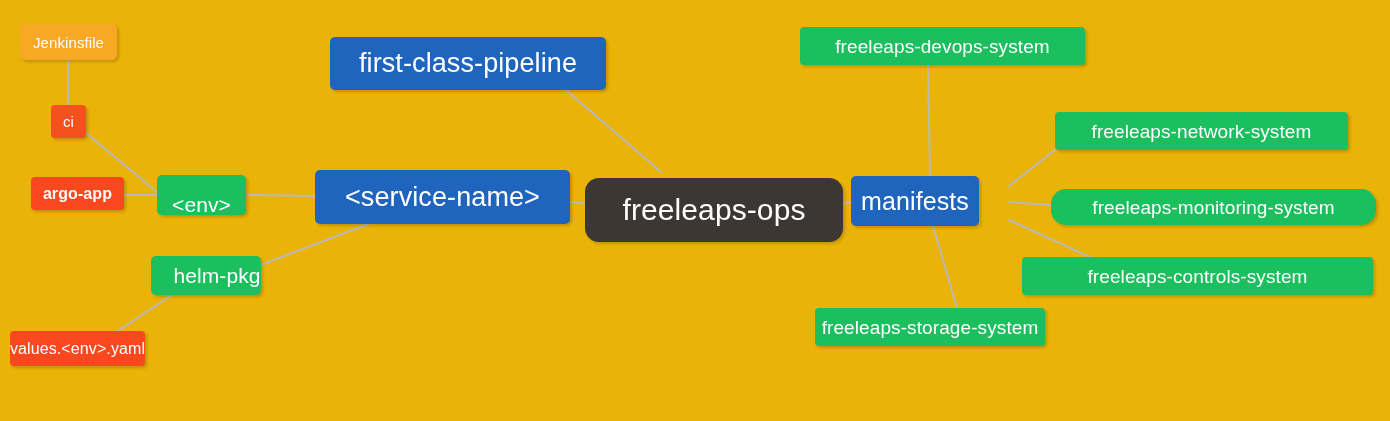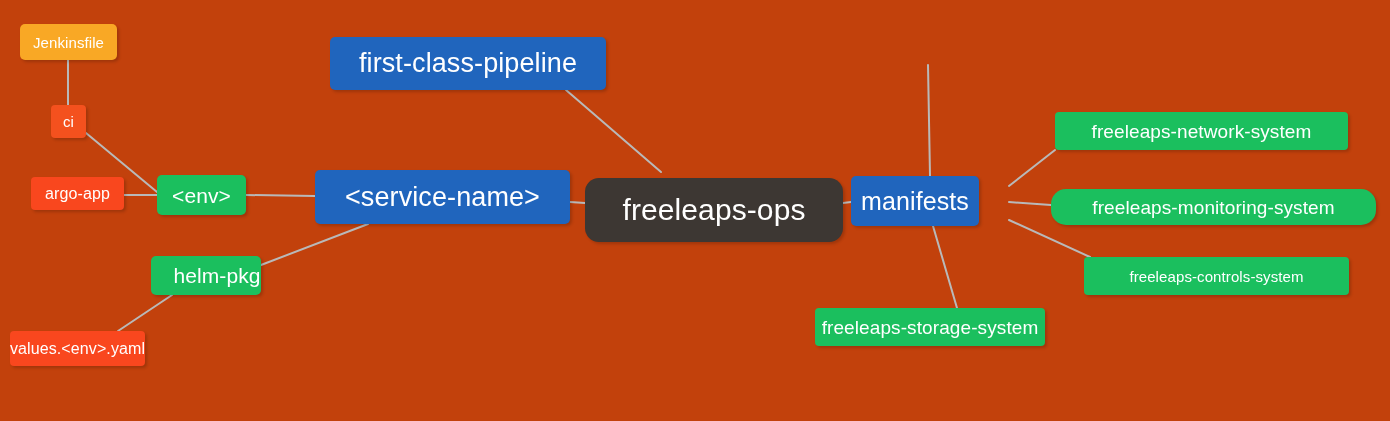--- a/index.html
+++ b/index.html
@@ -8,21 +8,21 @@
     background: #ffffff;
   }
   body {
     font-family: "Liberation Sans", sans-serif;
     -webkit-font-smoothing: antialiased;
   }
   #mindmap-canvas {
     position: relative;
     width: 1390px;
     height: 421px;
-    background: #c2410c;
+    background: #eab308;
     overflow: hidden;
   }
   #edge-layer {
     position: absolute;
     left: 0;
     top: 0;
     width: 1390px;
     height: 421px;
     pointer-events: none;
   }
@@ -42,35 +42,35 @@
     cursor: pointer;
   }
   .node-label {
     display: block;
     pointer-events: none;
   }
 
   
   .n-jenkinsfile   { left: 20px;   top: 24px;  width: 97px;  height: 36px; font-size: 15px; background: #F9A825; border-radius: 5px; }
   .n-ci            { left: 51px;   top: 105px; width: 35px;  height: 33px; font-size: 15px; background: #F4511E; }
-  .n-argo-app      { left: 31px;   top: 177px; width: 93px;  height: 33px; font-size: 16px; background: #F9471E; }
+  .n-argo-app      { left: 31px;   top: 177px; width: 93px;  height: 33px; font-size: 16px; background: #F9471E; font-weight: bold; }
   .n-values        { left: 10px;   top: 331px; width: 135px; height: 35px; font-size: 16px; background: #F9471E; }
 
-  .n-env           { left: 157px;  top: 175px; width: 89px;  height: 40px; font-size: 21px; background: #1BBF5E; border-radius: 5px; }
+  .n-env           { left: 157px;  top: 175px; width: 89px;  height: 40px; font-size: 21px; background: #1BBF5E; border-radius: 5px; align-items: flex-end; }
   .n-helm-pkg      { left: 151px;  top: 256px; width: 110px; height: 39px; font-size: 21px; background: #1BBF5E; border-radius: 5px; padding-left: 32px; }
 
   .n-first-class   { left: 330px;  top: 37px;  width: 276px; height: 53px; font-size: 27px; background: #2065BD; border-radius: 5px; }
   .n-service-name  { left: 315px;  top: 170px; width: 255px; height: 54px; font-size: 27px; background: #2065BD; border-radius: 5px; }
   .n-freeleaps-ops { left: 585px;  top: 172px; width: 258px; height: 64px; font-size: 30px; background: #3D3733; border-radius: 14px; margin-top: 6px; }
   .n-manifests     { left: 851px;  top: 176px; width: 128px; height: 50px; font-size: 25px; background: #2065BD; border-radius: 5px; }
 
   .n-devops     { left: 800px;  top: 27px;  width: 285px; height: 38px; font-size: 19px; background: #1BBF5E; }
   .n-network    { left: 1055px; top: 112px; width: 293px; height: 38px; font-size: 19px; background: #1BBF5E; }
   .n-monitoring { left: 1051px; top: 189px; width: 325px; height: 36px; font-size: 19px; background: #1BBF5E; border-radius: 15px; }
-  .n-controls   { left: 1084px; top: 257px; width: 265px; height: 38px; font-size: 15px; background: #1BBF5E; }
+  .n-controls   { left: 1022px; top: 257px; width: 351px; height: 38px; font-size: 19px; background: #1BBF5E; }
   .n-storage    { left: 815px;  top: 308px; width: 230px; height: 38px; font-size: 19px; background: #1BBF5E; }
 </style>
 </head>
 <body>
 
 <div id="mindmap-canvas">
 
   <svg id="edge-layer" viewBox="0 0 1390 421" width="1390" height="421" aria-hidden="true">
     <g fill="none" stroke="#b9b9b9" stroke-width="2" stroke-linecap="round">
 
@@ -137,20 +137,23 @@
   </div>
 
   <div class="node n-freeleaps-ops">
     <span class="node-label">freeleaps-ops</span>
   </div>
 
   <div class="node n-manifests">
     <span class="node-label">manifests</span>
   </div>
 
+  <div class="node n-devops">
+    <span class="node-label">freeleaps-devops-system</span>
+  </div>
 
   <div class="node n-network">
     <span class="node-label">freeleaps-network-system</span>
   </div>
 
   <div class="node n-monitoring">
     <span class="node-label">freeleaps-monitoring-system</span>
   </div>
 
   <div class="node n-controls">

